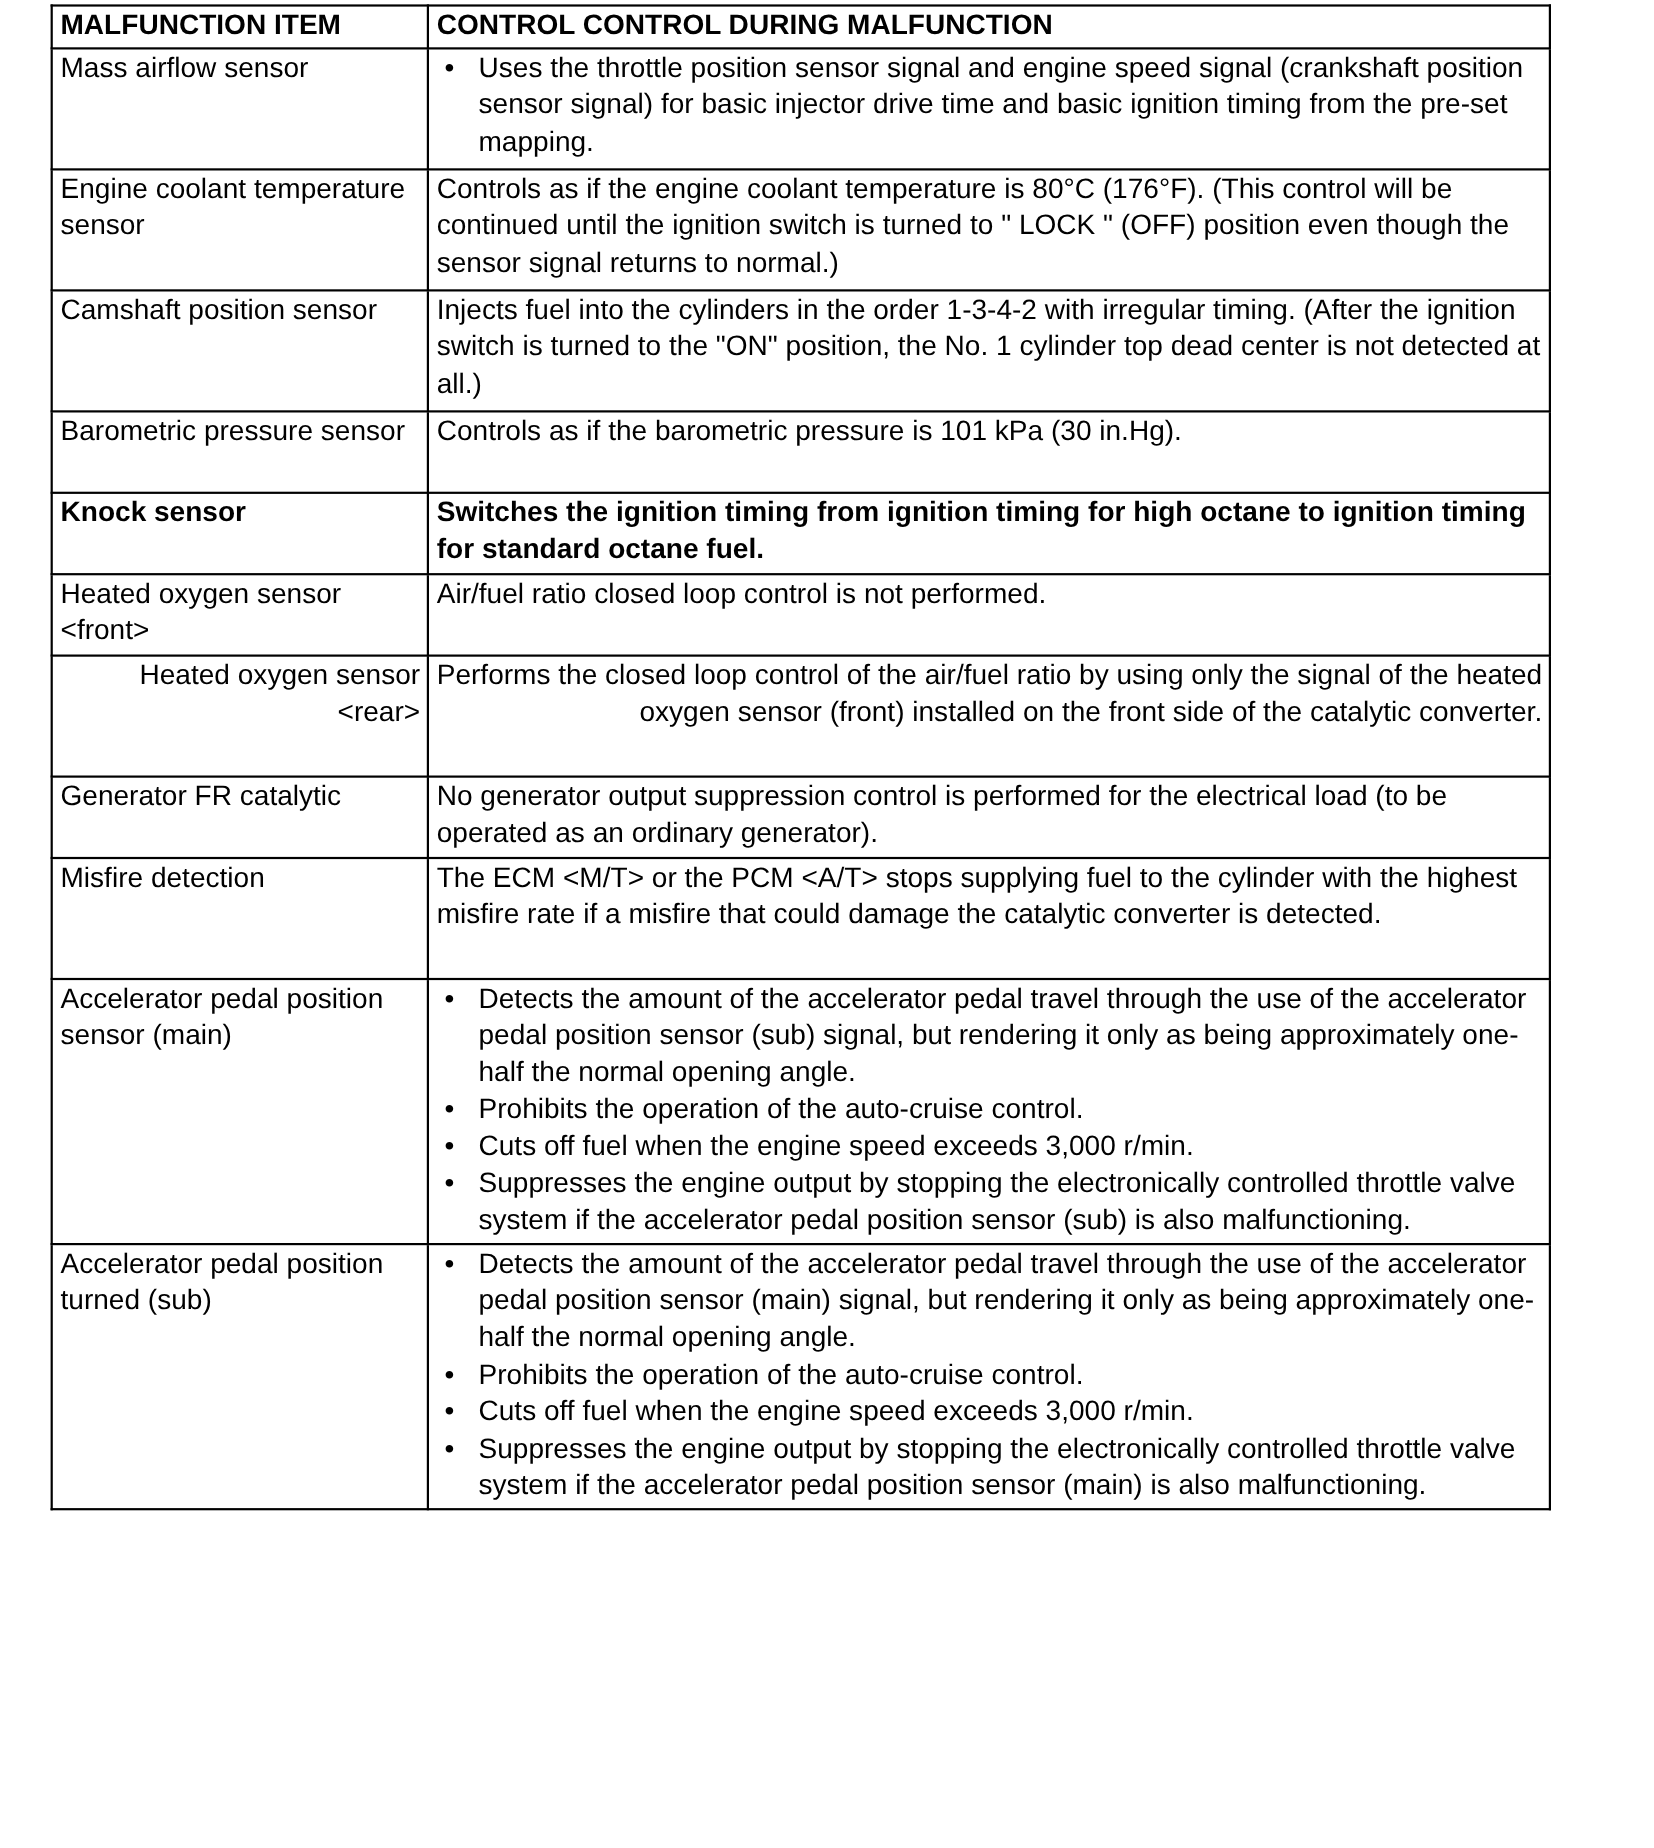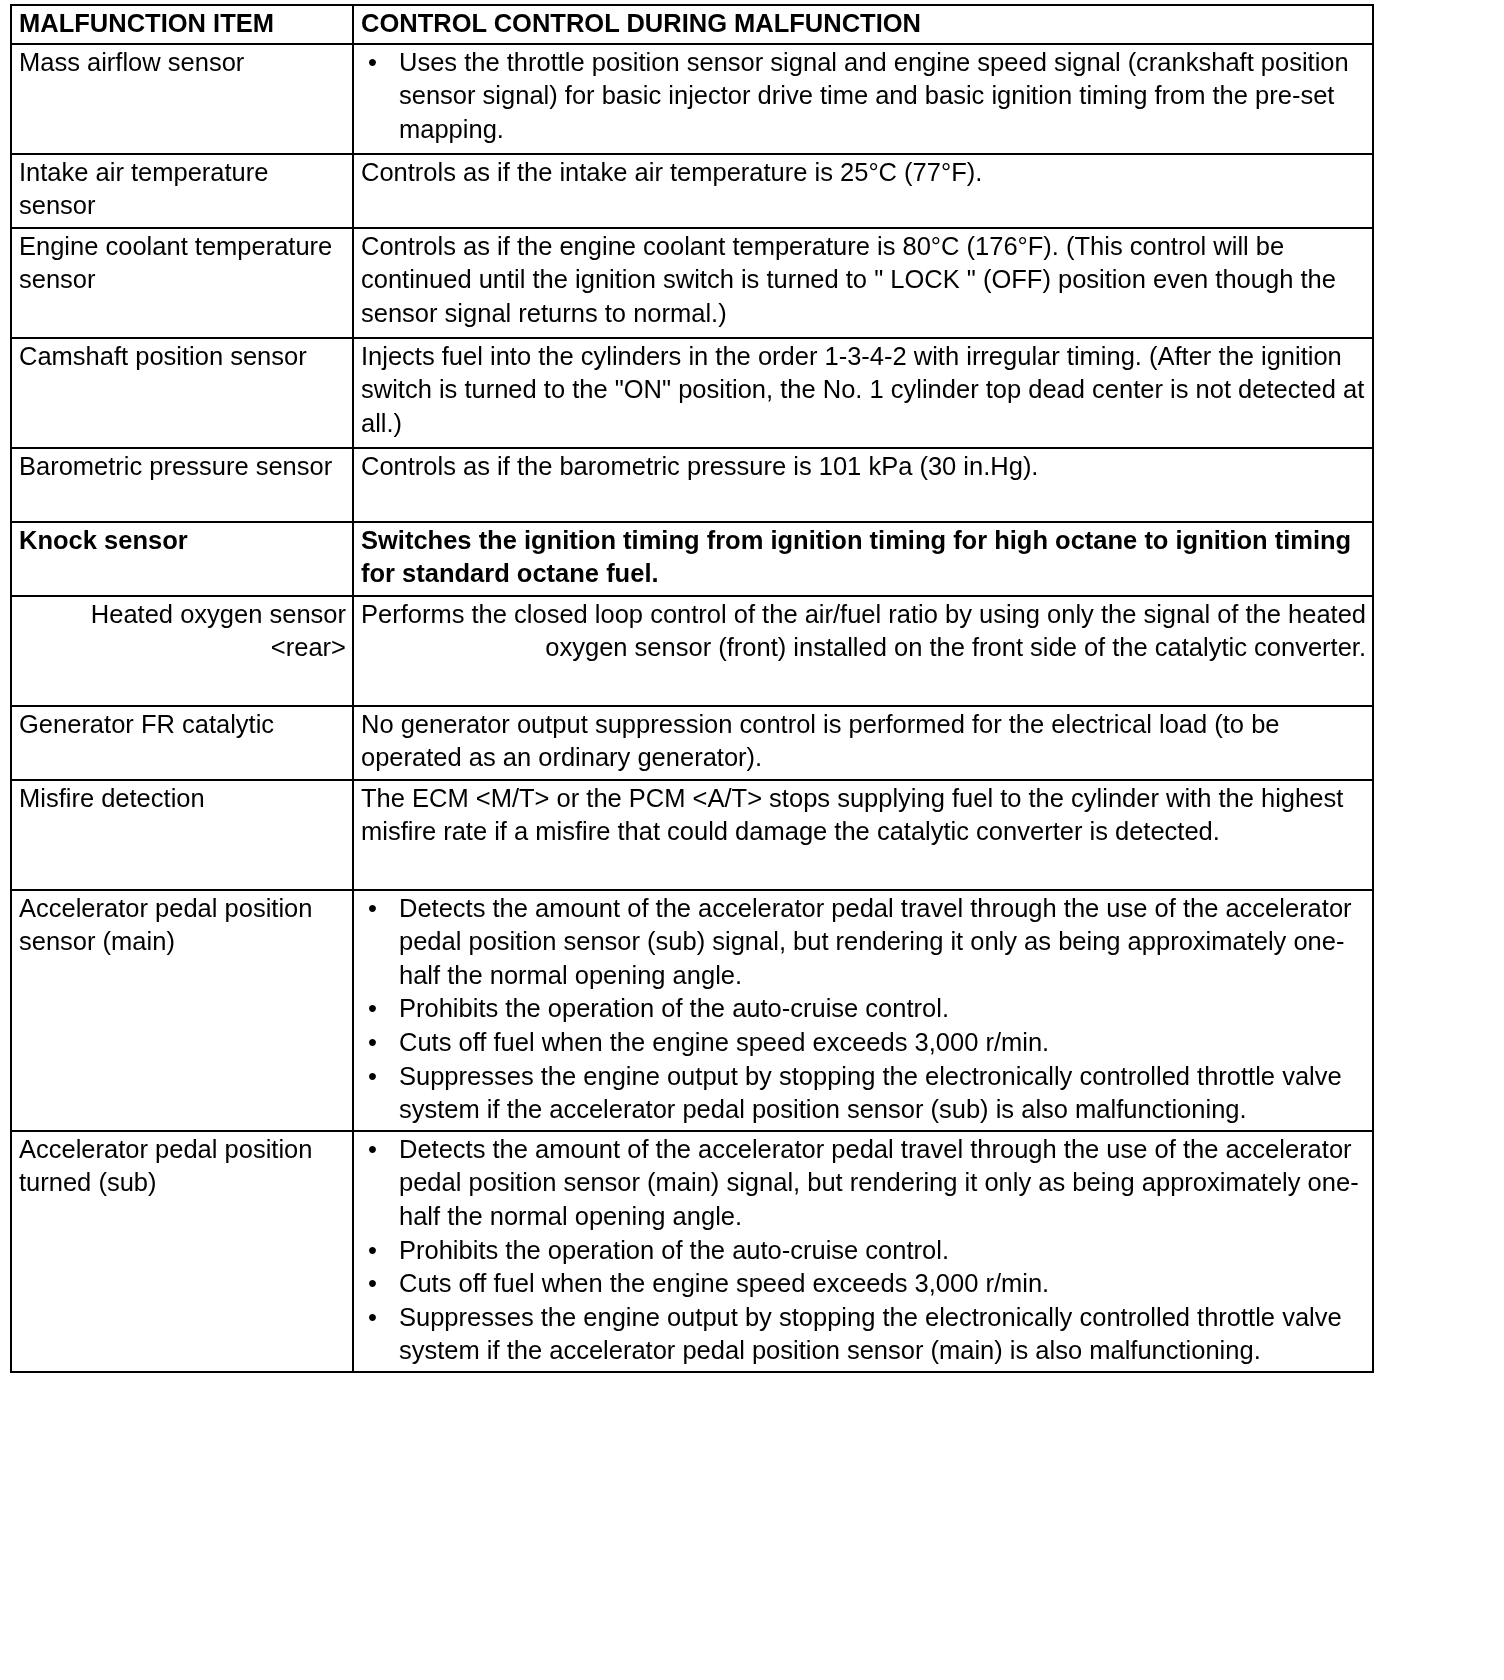--- a/index.html
+++ b/index.html
@@ -9,20 +9,21 @@
     width: 1362px;
   }
   table.malf {
     border-collapse: collapse;
     width: 1362px;
     font-family: "Liberation Sans", sans-serif;
     font-size: 25.5px;
     line-height: 33.6px;
     color: #000;
     table-layout: fixed;
+    margin-left: 36px;
   }
   table.malf td, table.malf th {
     border: 2.5px solid #000;
     vertical-align: top;
     text-align: left;
     padding: 1px 6px 3px 7px;
     word-wrap: break-word;
   }
   table.malf th { font-weight: bold; padding-top: 1px; padding-bottom: 2px; }
   col.c1 { width: 342px; }
@@ -62,24 +63,20 @@
 
       <tr class="r-maf">
         <td>Mass airflow sensor</td>
         <td>
           <ul class="bullets">
             <li><span class="dot">•</span><span>Uses the throttle position sensor signal and engine speed signal (crankshaft position sensor signal) for basic injector drive time and basic ignition timing from the pre-set mapping.</span></li>
           </ul>
         </td>
       </tr>
 
-      <tr class="r-iat">
-        <td>Intake air temperature sensor</td>
-        <td>Controls as if the intake air temperature is 25°C (77°F).</td>
-      </tr>
 
       <tr class="r-ect">
         <td>Engine coolant temperature sensor</td>
         <td>Controls as if the engine coolant temperature is 80°C (176°F). (This control will be continued until the ignition switch is turned to " LOCK " (OFF) position even though the sensor signal returns to normal.)</td>
       </tr>
 
       <tr class="r-cmp">
         <td>Camshaft position sensor</td>
         <td>Injects fuel into the cylinders in the order 1-3-4-2 with irregular timing. (After the ignition switch is turned to the "ON" position, the No. 1 cylinder top dead center is not detected at all.)</td>
       </tr>
@@ -87,20 +84,24 @@
       <tr class="r-baro">
         <td>Barometric pressure sensor</td>
         <td>Controls as if the barometric pressure is 101 kPa (30 in.Hg).</td>
       </tr>
 
       <tr class="r-knock">
         <td>Knock sensor</td>
         <td>Switches the ignition timing from ignition timing for high octane to ignition timing for standard octane fuel.</td>
       </tr>
 
+      <tr class="r-ho2f">
+        <td>Heated oxygen sensor &lt;front&gt;</td>
+        <td>Air/fuel ratio closed loop control is not performed.</td>
+      </tr>
 
       <tr class="r-ho2r">
         <td>Heated oxygen sensor &lt;rear&gt;</td>
         <td>Performs the closed loop control of the air/fuel ratio by using only the signal of the heated oxygen sensor (front) installed on the front side of the catalytic converter.</td>
       </tr>
 
       <tr class="r-gen">
         <td>Generator FR catalytic</td>
         <td>No generator output suppression control is performed for the electrical load (to be operated as an ordinary generator).</td>
       </tr>

